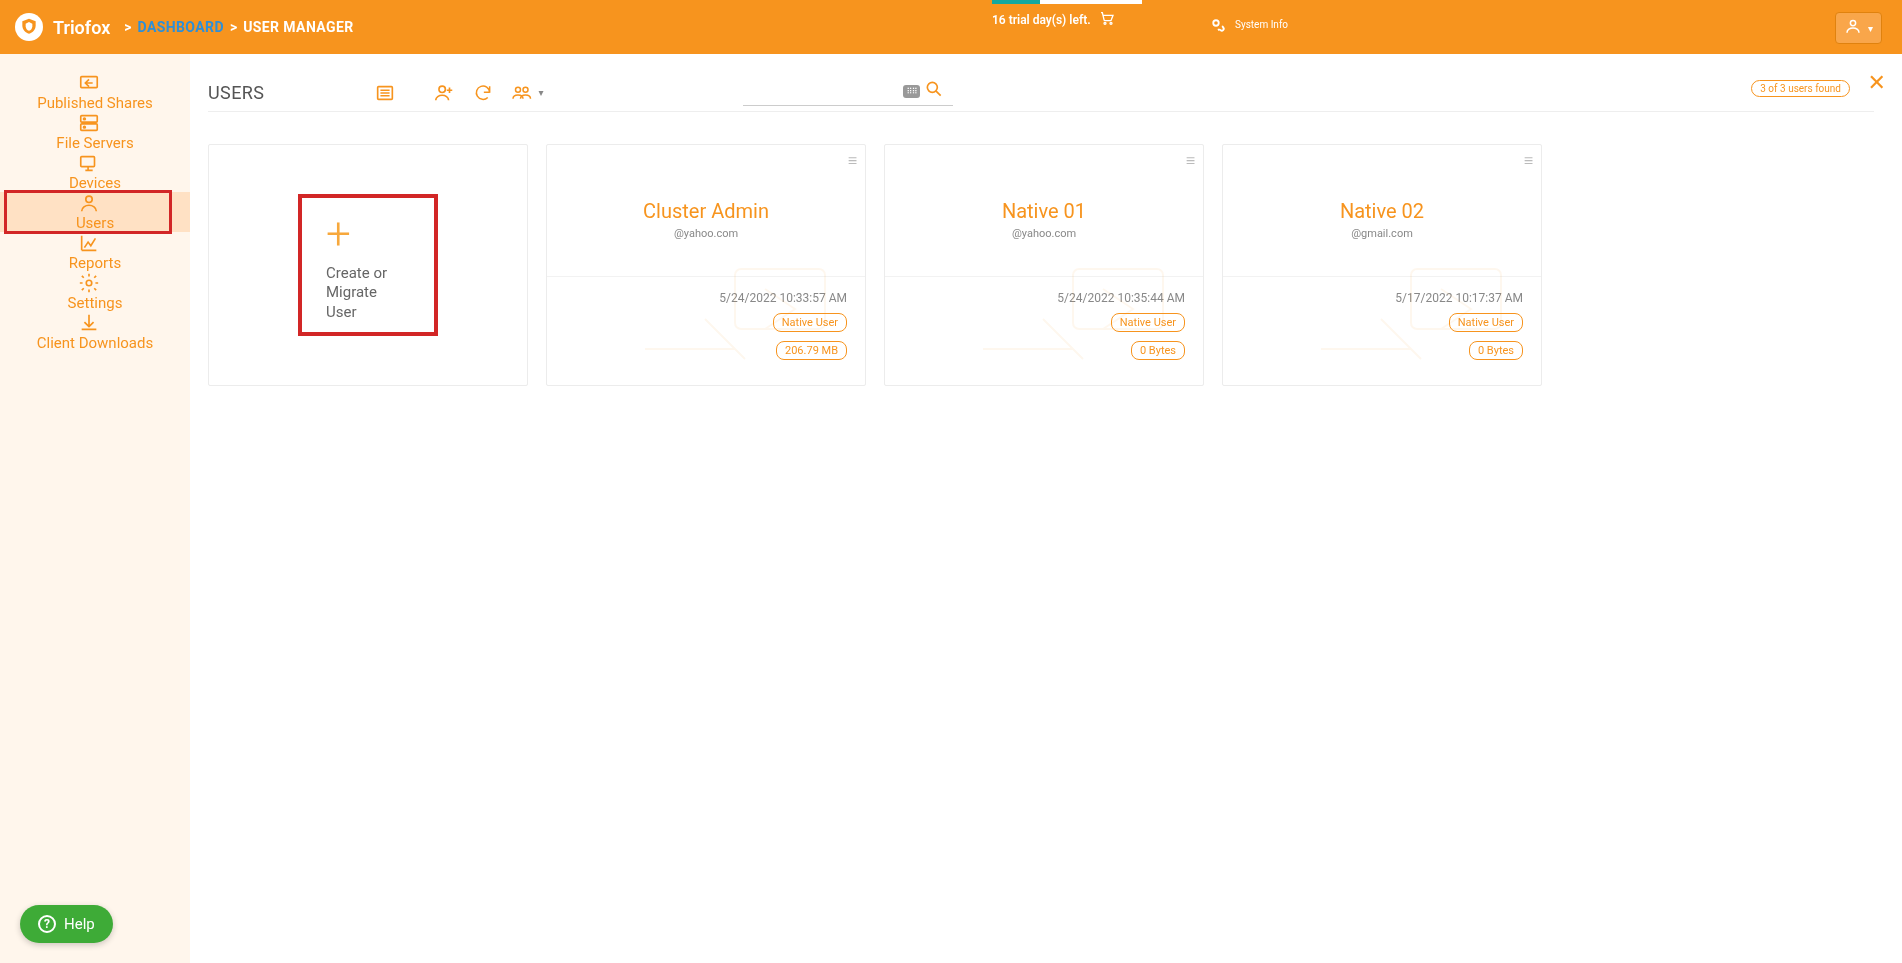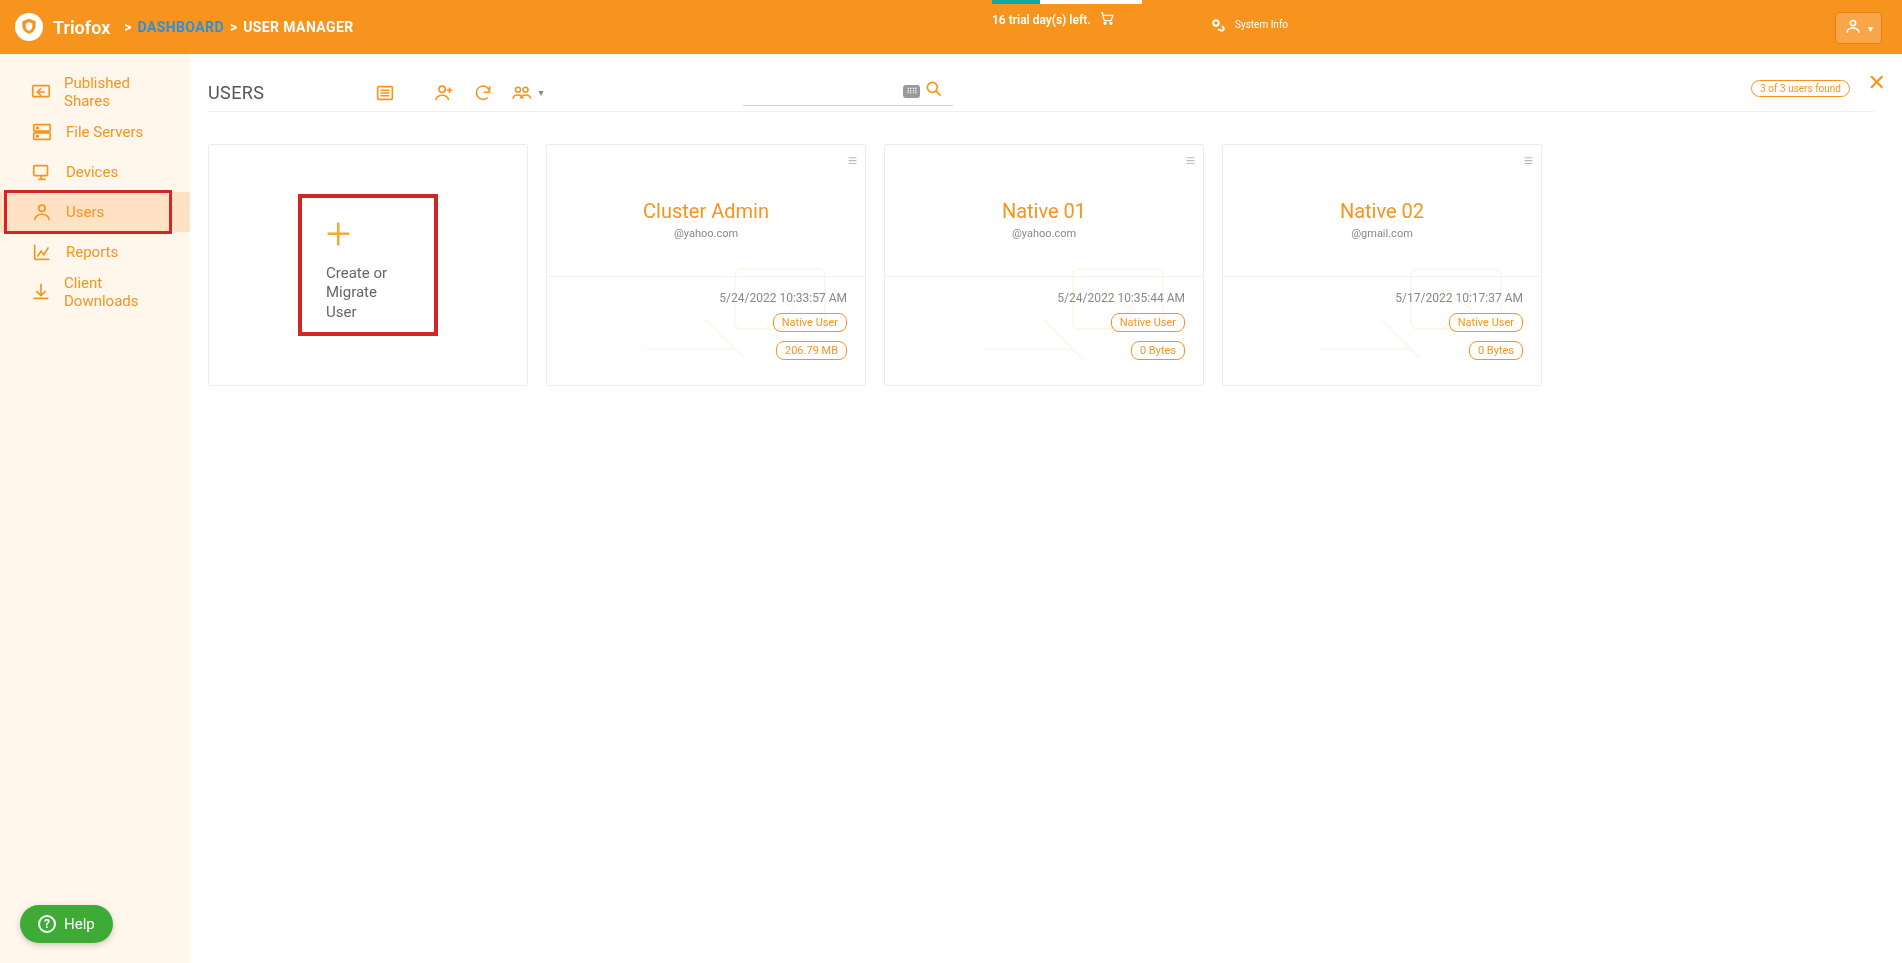--- a/index.html
+++ b/index.html
@@ -21,21 +21,21 @@
     .trial-text { font-size: 12px; font-weight: 600; color: #fff; margin-right: 8px; }
     .cart { color: #fff; }
     .sysinfo { position: absolute; left: 1205px; top: 0; height: 48px; display: flex; align-items: center; color: #fff; font-size: 10px; cursor: pointer; }
     .sysinfo .gear { margin-right: 8px; }
     .user-pill { position: absolute; right: 20px; top: 12px; background: #f9a64a; border: 1px solid #e0820e; border-radius: 4px; padding: 4px 8px; display: flex; align-items: center; color: #fff; cursor: pointer; }
     .user-pill .caret { margin-left: 6px; font-size: 10px; }
 
     
     .body-row { display: flex; height: calc(100% - 54px); }
     .sidebar { width: 190px; background: #fff6ec; display: flex; flex-direction: column; padding-top: 18px; }
-    .sb-item { display: flex; align-items: center; height: 40px; padding: 0 30px; color: #f7941e; font-size: 15px; cursor: pointer; position: relative; }
+    .sb-item { display: flex; align-items: center; height: 40px; padding: 0 8px; color: #f7941e; font-size: 15px; cursor: pointer; position: relative; flex-direction: column; }
     .sb-item .sb-icon { width: 24px; margin-right: 12px; display: flex; justify-content: center; }
     .sb-item.active { background: #ffe1c4; }
     .sb-item.highlighted::after { content: ""; position: absolute; top: -2px; left: 4px; right: 18px; bottom: -2px; border: 3px solid #d22626; }
 
     .main { flex: 1; padding: 20px 28px 0 18px; position: relative; }
     .page-header { display: flex; align-items: center; height: 38px; border-bottom: 1px solid #eee; }
     .page-title { color: #555; font-size: 18px; font-weight: 400; margin-right: 110px; letter-spacing: .4px; }
     .toolbar { display: flex; align-items: center; gap: 18px; }
     .tb-btn { color: #f7941e; cursor: pointer; display: flex; align-items: center; }
     .toolbar-sep { width: 1px; height: 24px; background: transparent; }
@@ -168,20 +168,29 @@
       <span class="sb-icon">
           <svg width="22" height="22" viewBox="0 0 24 24" fill="none" stroke="#f7941e" stroke-width="1.8">
             <path d="M4 20V4M4 20h16M7 17l4-6 3 4 5-8"></path>
           </svg>
         </span>
       <span>Reports</span>
     </div>
     <div class="sb-item">
       <span class="sb-icon">
           <svg width="22" height="22" viewBox="0 0 24 24" fill="none" stroke="#f7941e" stroke-width="1.8">
+            <circle cx="12" cy="12" r="3"></circle>
+            <path d="M12 2v3M12 19v3M4.2 4.2l2.1 2.1M17.7 17.7l2.1 2.1M2 12h3M19 12h3M4.2 19.8l2.1-2.1M17.7 6.3l2.1-2.1"></path>
+          </svg>
+        </span>
+      <span>Settings</span>
+    </div>
+    <div class="sb-item">
+      <span class="sb-icon">
+          <svg width="22" height="22" viewBox="0 0 24 24" fill="none" stroke="#f7941e" stroke-width="1.8">
             <path d="M12 3v12M7 11l5 5 5-5M4 19h16"></path>
           </svg>
         </span>
       <span>Client Downloads</span>
     </div>
   </div>
 
   <div class="main">
     <div class="page-header">
       <div class="page-title">USERS</div>

